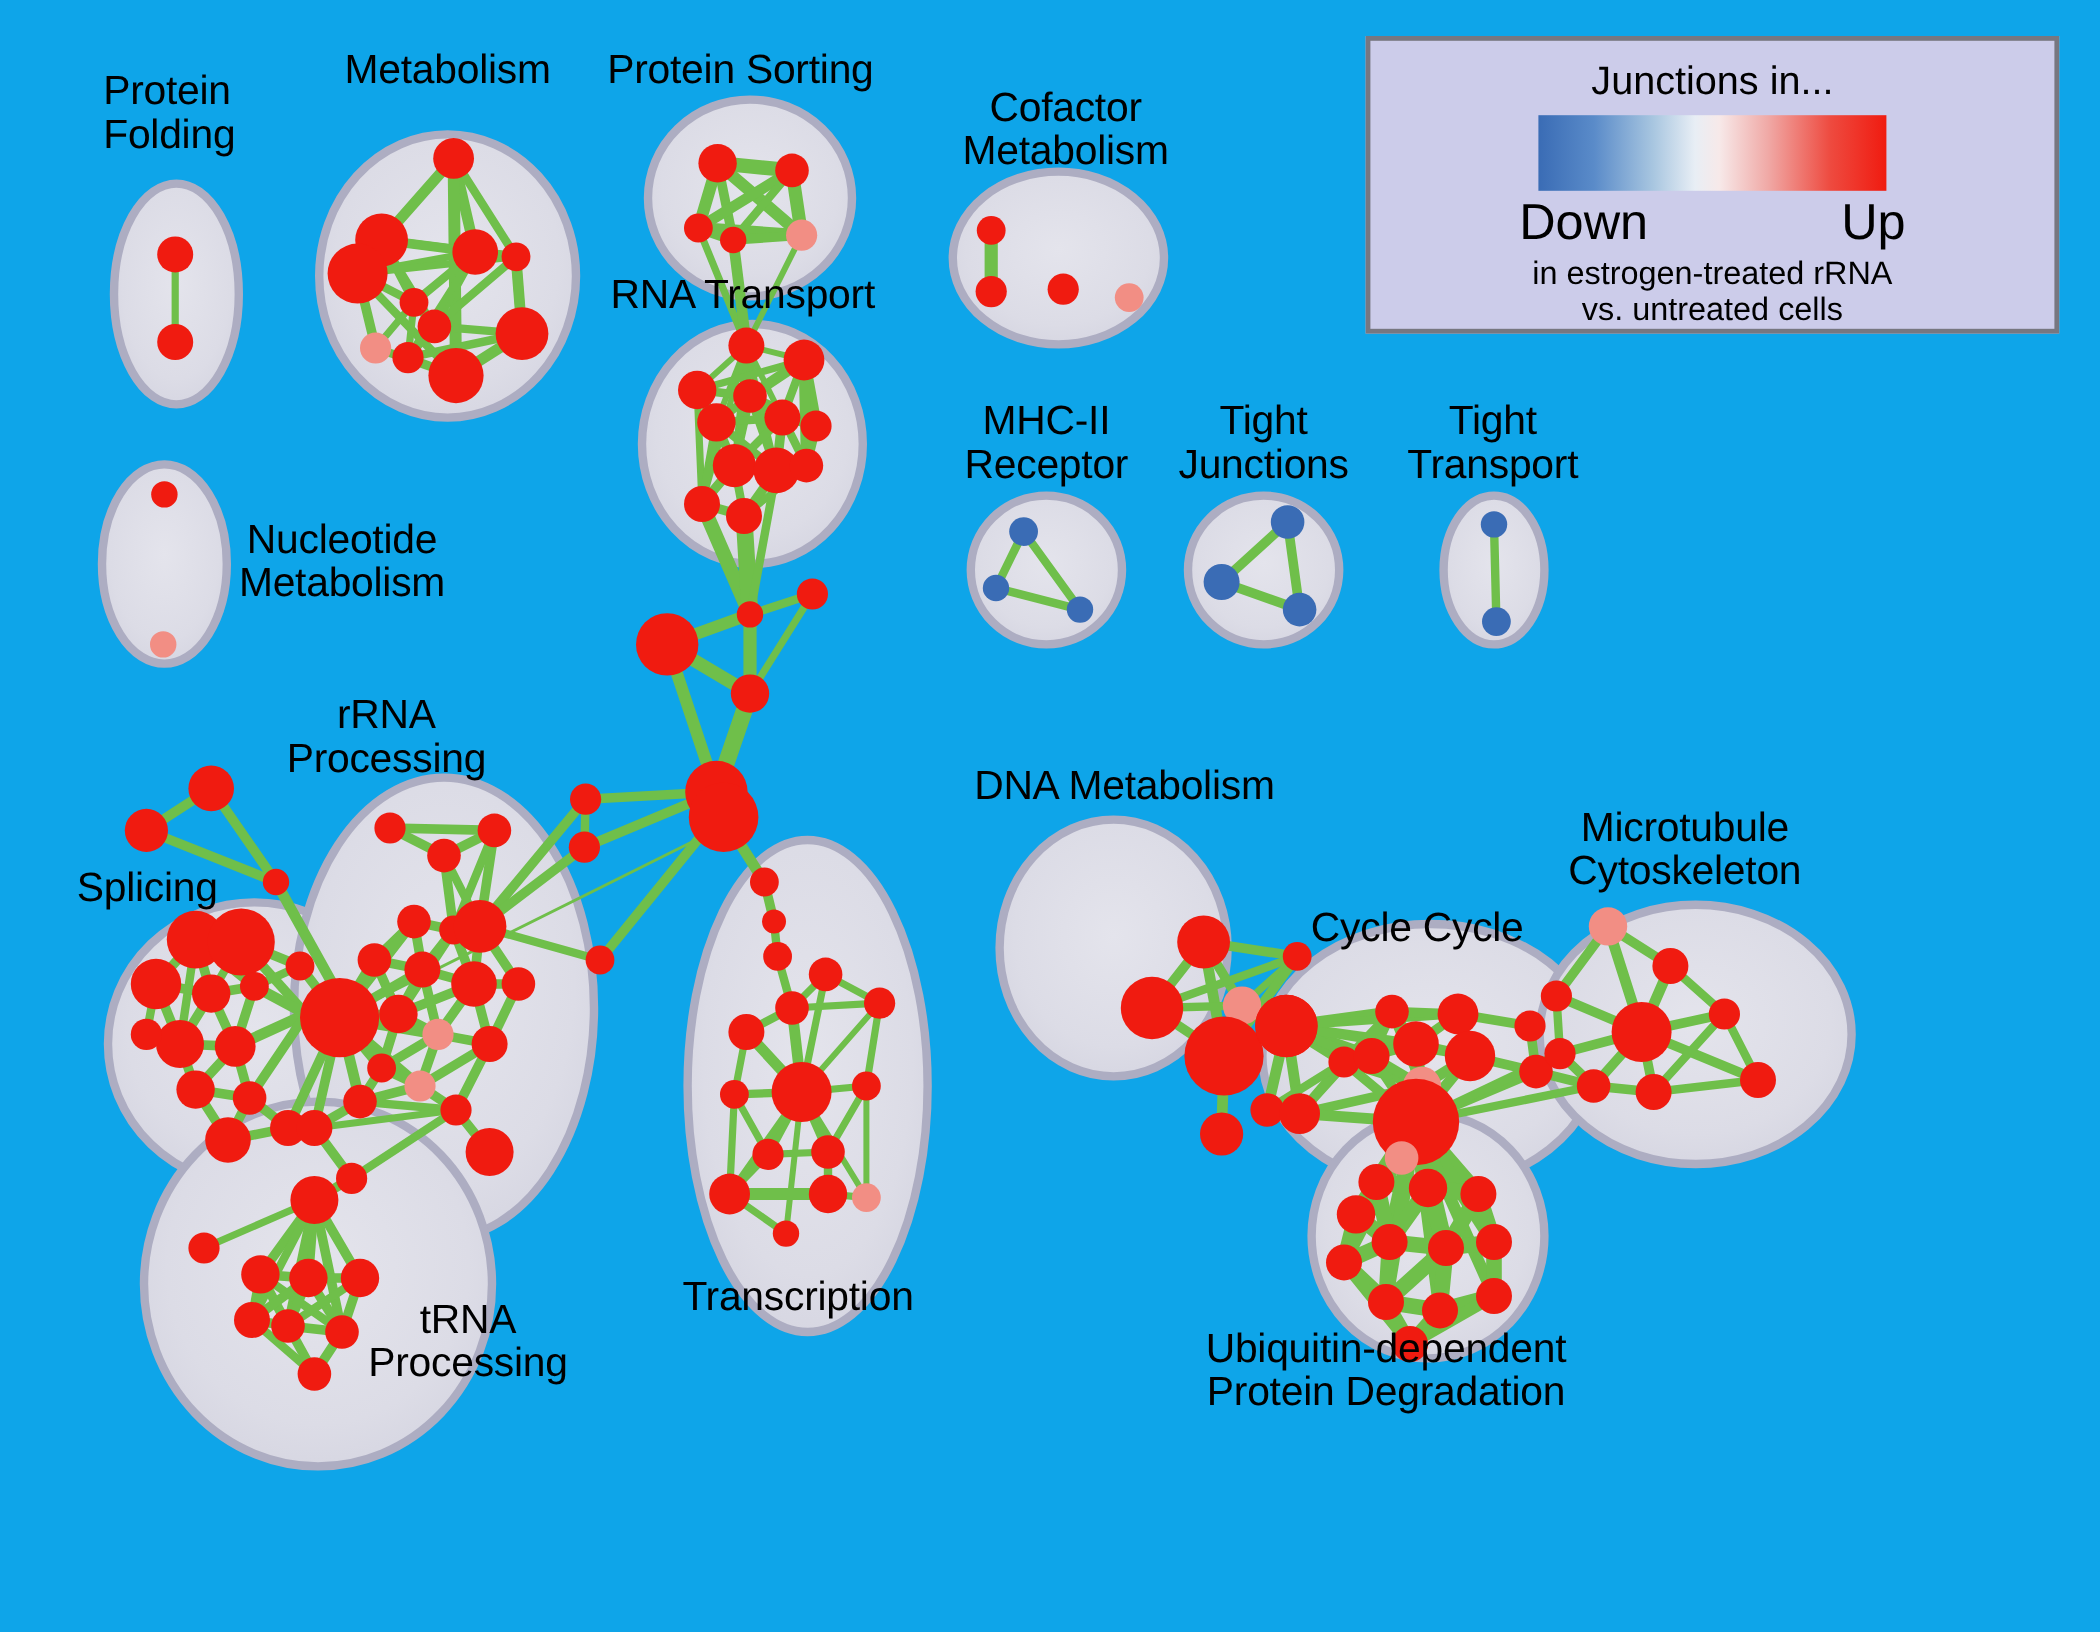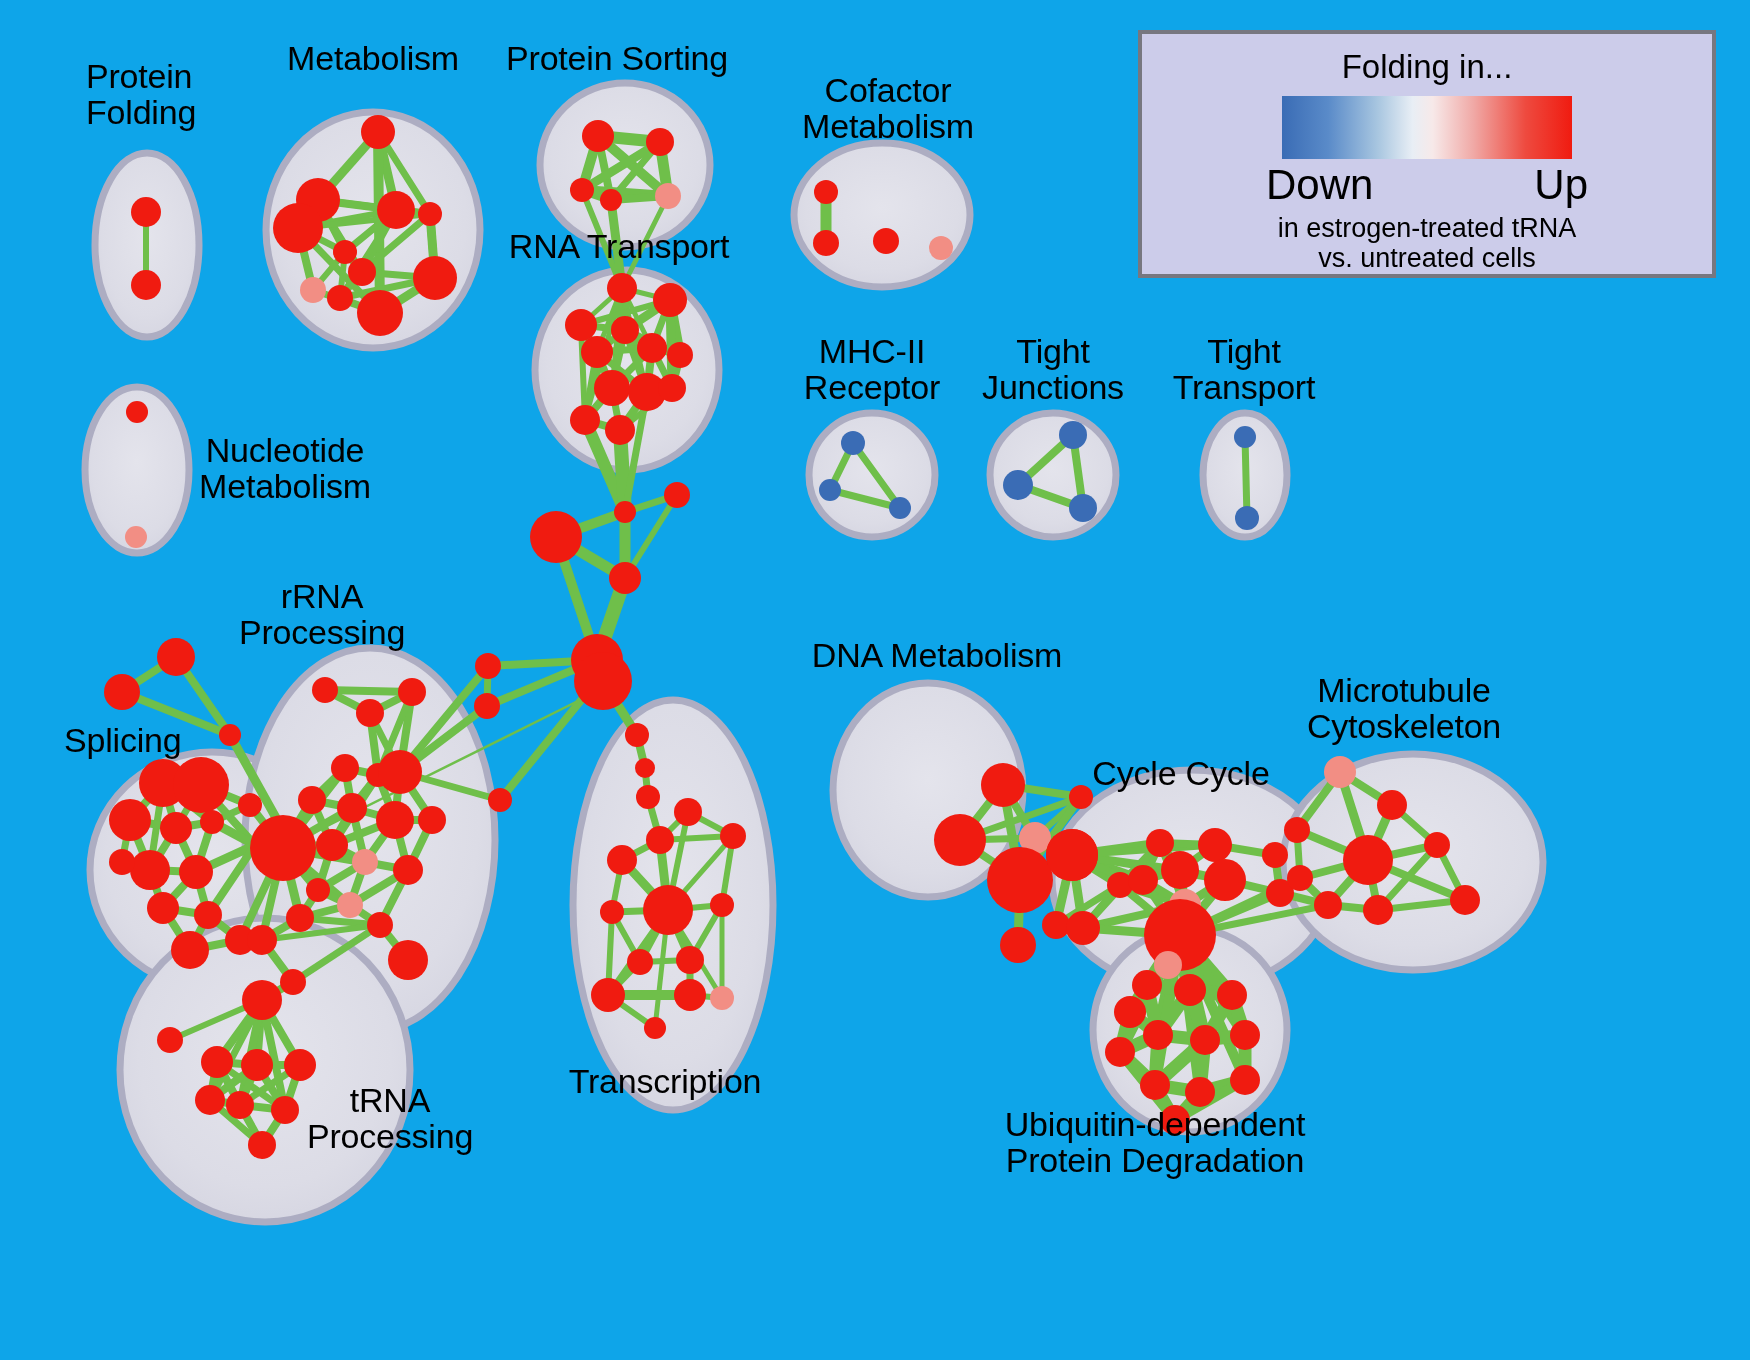--- a/index.html
+++ b/index.html
@@ -713,23 +713,23 @@
   <div class="clabel ctr" style="left:1404px;top:672px;">Microtubule
 Cytoskeleton</div>
   <div class="clabel ctr" style="left:1181px;top:755px;">Cycle Cycle</div>
   <div class="clabel ctr" style="left:665px; top:1063px;text-align:right;">Transcription</div>
   <div class="clabel ctr" style="left:390px; top:1082px;">tRNA
 Processing</div>
   <div class="clabel ctr" style="left:1155px;top:1106px;">Ubiquitin-dependent
 Protein Degradation</div>
 
   <div id="legend">
-    <div class="ltitle">Folding in...</div>
+    <div class="ltitle">Junctions in...</div>
     <div id="gradbar"></div>
     <div class="lrow">
       <span>Down</span>
       <span>Up</span>
     </div>
-    <div class="lsub">in estrogen-treated tRNA
+    <div class="lsub">in estrogen-treated rRNA
 vs. untreated cells</div>
   </div>
 
 </div>
 
 </body></html>

